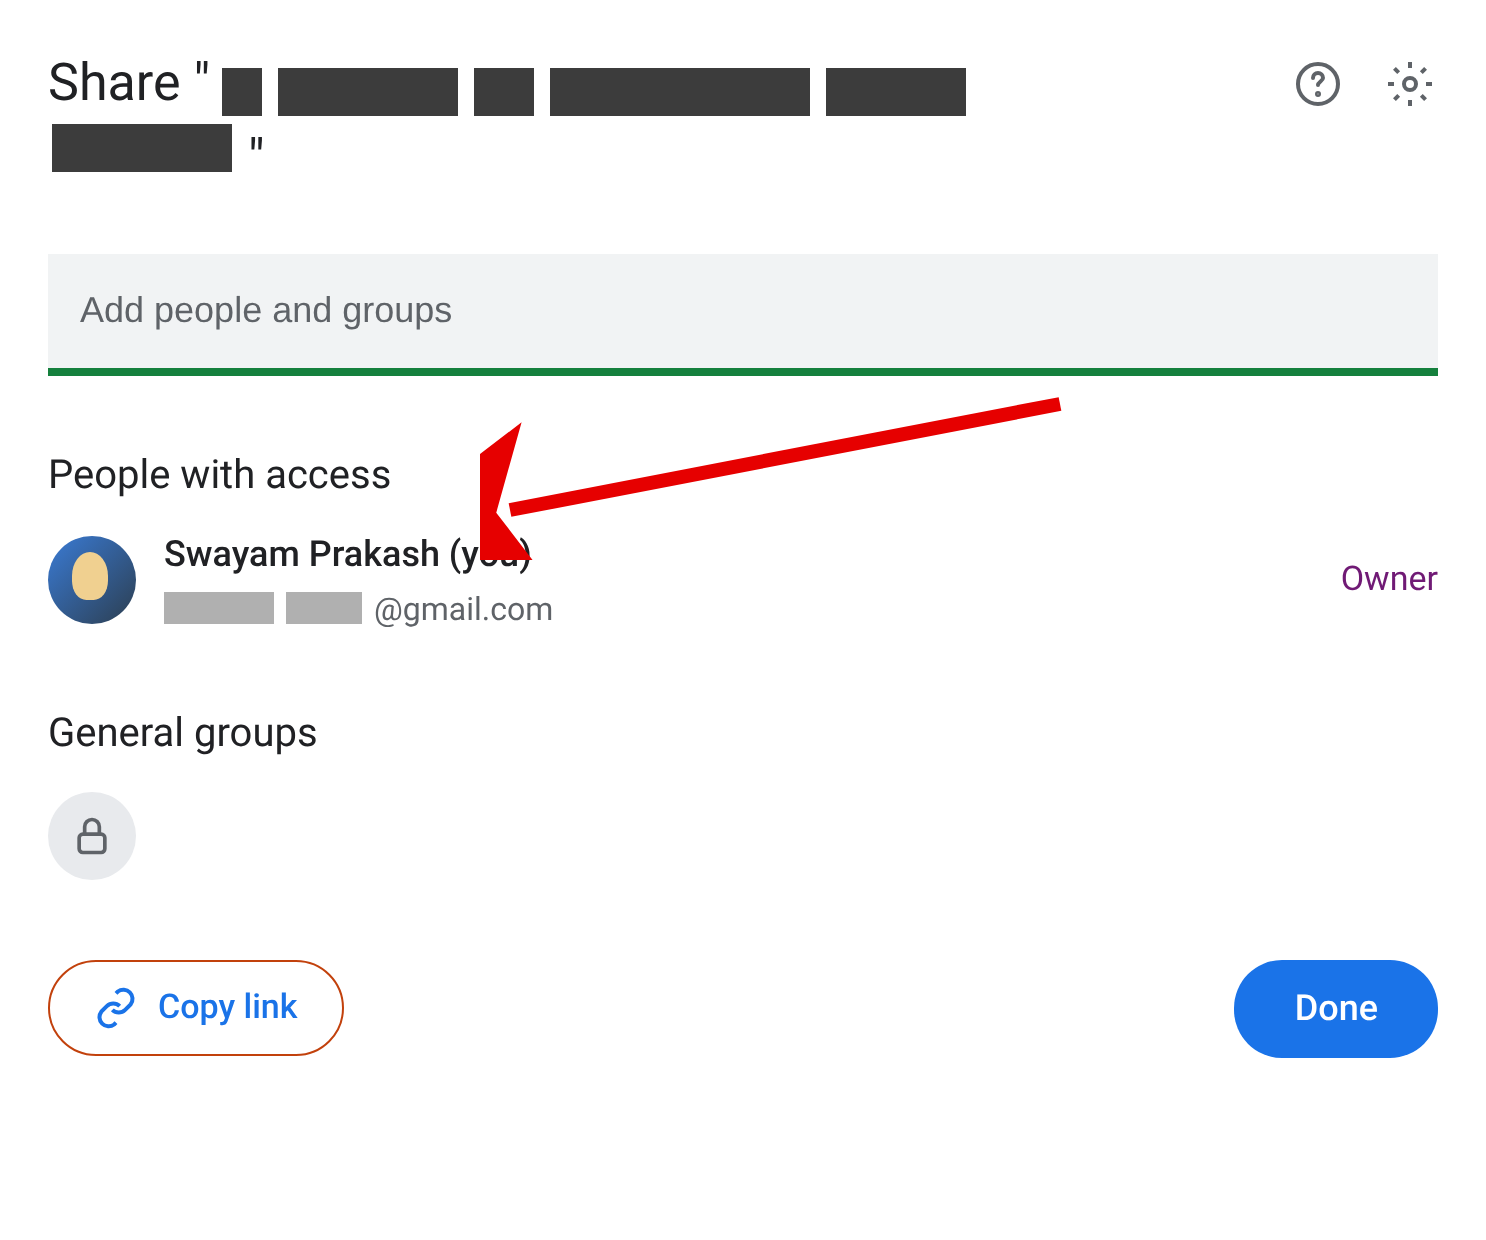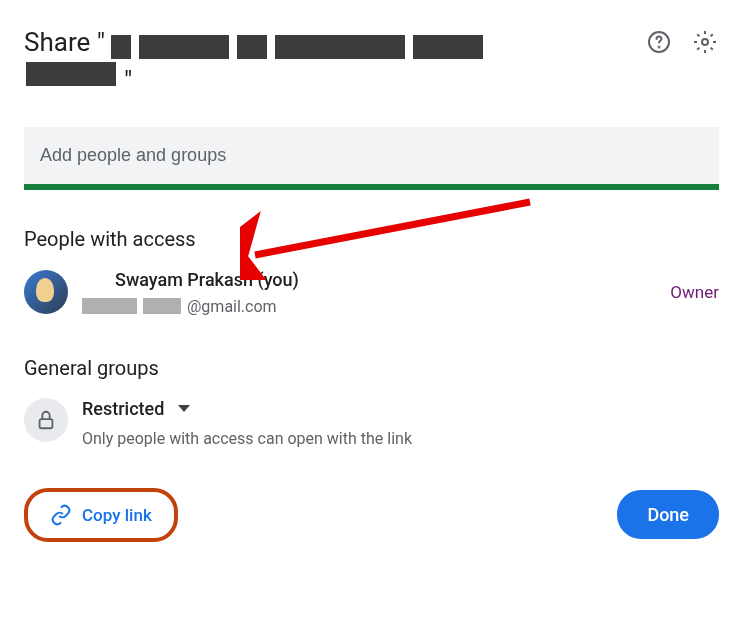--- a/index.html
+++ b/index.html
@@ -56,21 +56,21 @@
     .input-wrap {
       margin-bottom: 24px;
     }
     .add-input {
       width: 100%;
       padding: 18px 16px;
       font-size: 18px;
       border: none;
       background: #f1f3f4;
       color: #5f6368;
-      border-bottom: 6px solid #15803d;
+      border-bottom: 4px solid #15803d;
       outline: none;
     }
     .add-input::placeholder {
       color: #5f6368;
     }
     .section-title {
       font-size: 20px;
       color: #202124;
       margin-bottom: 18px;
       font-weight: 400;
@@ -101,21 +101,20 @@
       border-radius: 50% 50% 40% 40%;
     }
     .person-info {
       margin-left: 14px;
       flex: 1;
     }
     .person-name {
       font-size: 18px;
       color: #202124;
       font-weight: 500;
-      margin-left: 33px;
     }
     .person-email {
       font-size: 16px;
       color: #5f6368;
       display: flex;
       align-items: center;
       gap: 6px;
       margin-top: 7px;
     }
     .blur-block {
@@ -171,21 +170,21 @@
     .footer {
       display: flex;
       justify-content: space-between;
       align-items: center;
     }
     .copy-link-btn {
       display: flex;
       align-items: center;
       gap: 10px;
       padding: 12px 22px;
-      border: 4px solid #c2410c;
+      border: 1px solid #c2410c;
       border-radius: 24px;
       background: #fff;
       color: #1a73e8;
       font-size: 17px;
       font-weight: 500;
       cursor: pointer;
       font-family: inherit;
     }
     .done-btn {
       padding: 14px 30px;
@@ -260,27 +259,20 @@
 
 <h2 class="section-title">General groups</h2>
 
 <div class="general-row">
   <div class="lock-circle">
     <svg width="22" height="22" viewBox="0 0 24 24" fill="none" stroke="#5f6368" stroke-width="2">
       <rect x="5" y="11" width="14" height="10" rx="2"></rect>
       <path d="M8 11V7a4 4 0 018 0v4"></path>
     </svg>
   </div>
-  <div class="general-info">
-    <div class="restricted-row">
-      <span class="restricted-label">Restricted</span>
-      <span class="caret"></span>
-    </div>
-    <div class="restricted-desc">Only people with access can open with the link</div>
-  </div>
 </div>
 
 <div class="footer">
   <button class="copy-link-btn">
     <svg width="22" height="22" viewBox="0 0 24 24" fill="none" stroke="#1a73e8" stroke-width="2.2">
       <path d="M10 13a5 5 0 007 0l3-3a5 5 0 00-7-7l-1 1"></path>
       <path d="M14 11a5 5 0 00-7 0l-3 3a5 5 0 007 7l1-1"></path>
     </svg>
     <span>Copy link</span>
   </button>

